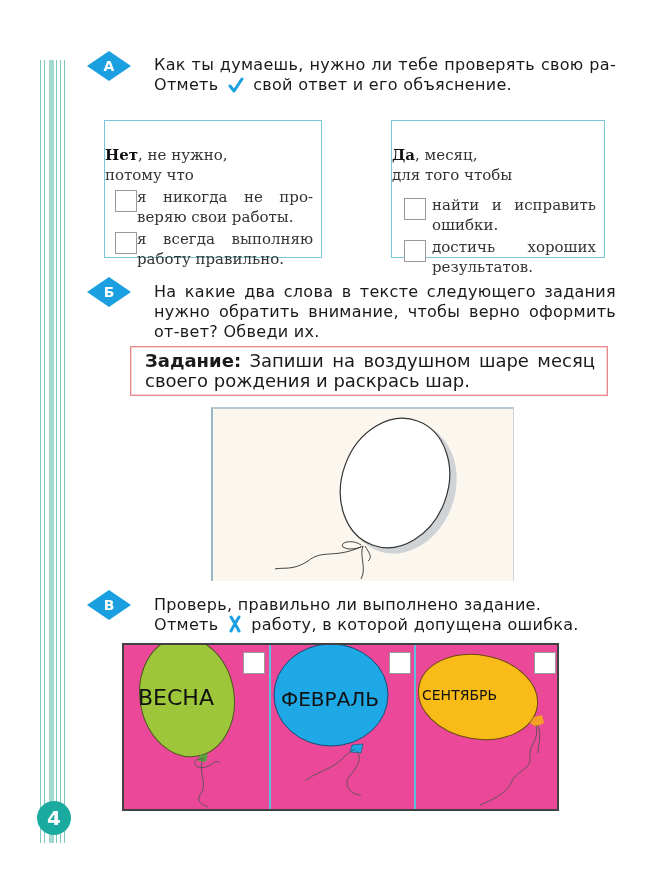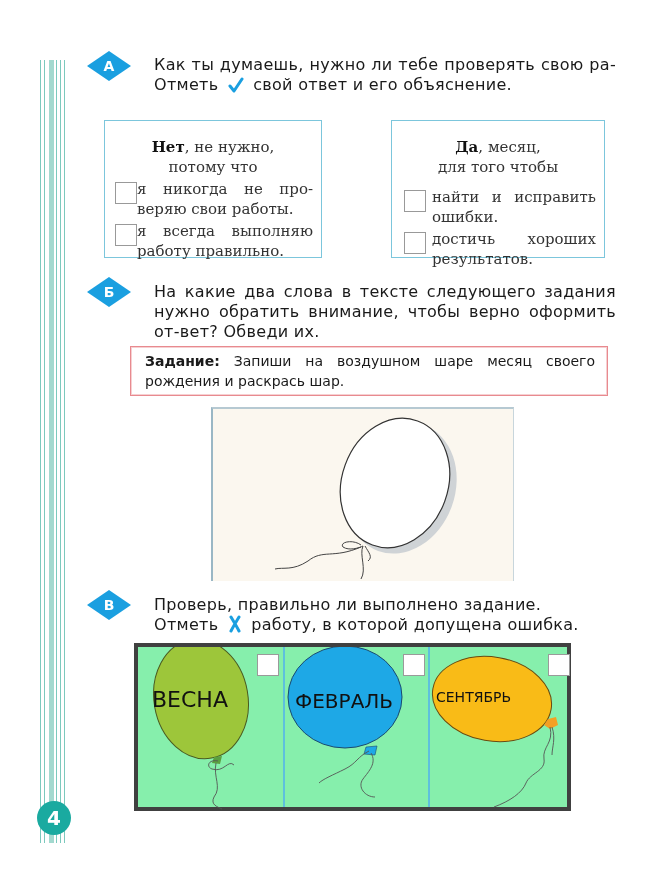--- a/index.html
+++ b/index.html
@@ -24,39 +24,39 @@
   .qtext {
     position: absolute; left: 154px; width: 462px; font-size: 16px; line-height: 20px;
     text-align: justify; letter-spacing: 0.3px;
   }
   .qtext p { margin: 0; }
   .inline-icon { display: inline-block; vertical-align: -3px; margin: 0 4px; }
   .opt-box {
     position: absolute; border: 1.5px solid #7cc6dc; background: #fff;
     font-family: "DejaVu Serif", "Liberation Serif", serif; font-size: 15px; line-height: 20px; color: #333;
   }
-  .opt-head { text-align: center; margin-top: 16px; }
+  .opt-head { text-align: left; margin-top: 24px; }
   .opt-head b { color: #111; }
   .opt-row { position: relative; padding-left: 32px; padding-right: 8px; text-align: justify; }
   .cbox {
     position: absolute; left: 10px; top: 3px; width: 20px; height: 20px; border: 1.3px solid #999; background: #fff;
   }
   .task-box {
     position: absolute; left: 130px; top: 346px; width: 478px; height: 50px;
     border: 1.5px solid #e88a8f; box-shadow: inset 0 0 0 1px #f6d0d2;
-    font-size: 14px; line-height: 20px; padding: 4px 0 0 14px; box-sizing: border-box;
+    font-size: 18px; line-height: 20px; padding: 4px 0 0 14px; box-sizing: border-box;
   }
   .task-box p { margin: 0; text-align: justify; padding-right: 12px; }
   .img-frame {
     position: absolute; left: 211px; top: 407px; width: 300px; height: 172px; background: #fbf7ef;
     border-left: 2px solid #9ab7c5; border-top: 2px solid #b6c9d2; border-right: 1px solid #c8d6dc;
   }
   .strip {
-    position: absolute; left: 134px; top: 643px; width: 437px; height: 168px;
-    border: 4px solid #404040; box-sizing: border-box; background: #86efac;
+    position: absolute; left: 122px; top: 643px; width: 437px; height: 168px;
+    border: 2px solid #404040; box-sizing: border-box; background: #ec4899;
   }
   .cell { position: absolute; top: 0; bottom: 0; }
   .cell + .cell { border-left: 2px solid #5ec0dd; }
   .cell .cb {
     position: absolute; top: 7px; width: 20px; height: 20px; border: 1.3px solid #9a9a9a; background: #fff;
   }
   .cell svg { position: absolute; left: 0; top: 0; }
   .word {
     position: absolute; font-family: "DejaVu Sans", "Liberation Sans", sans-serif; color: #111;
     white-space: nowrap;

